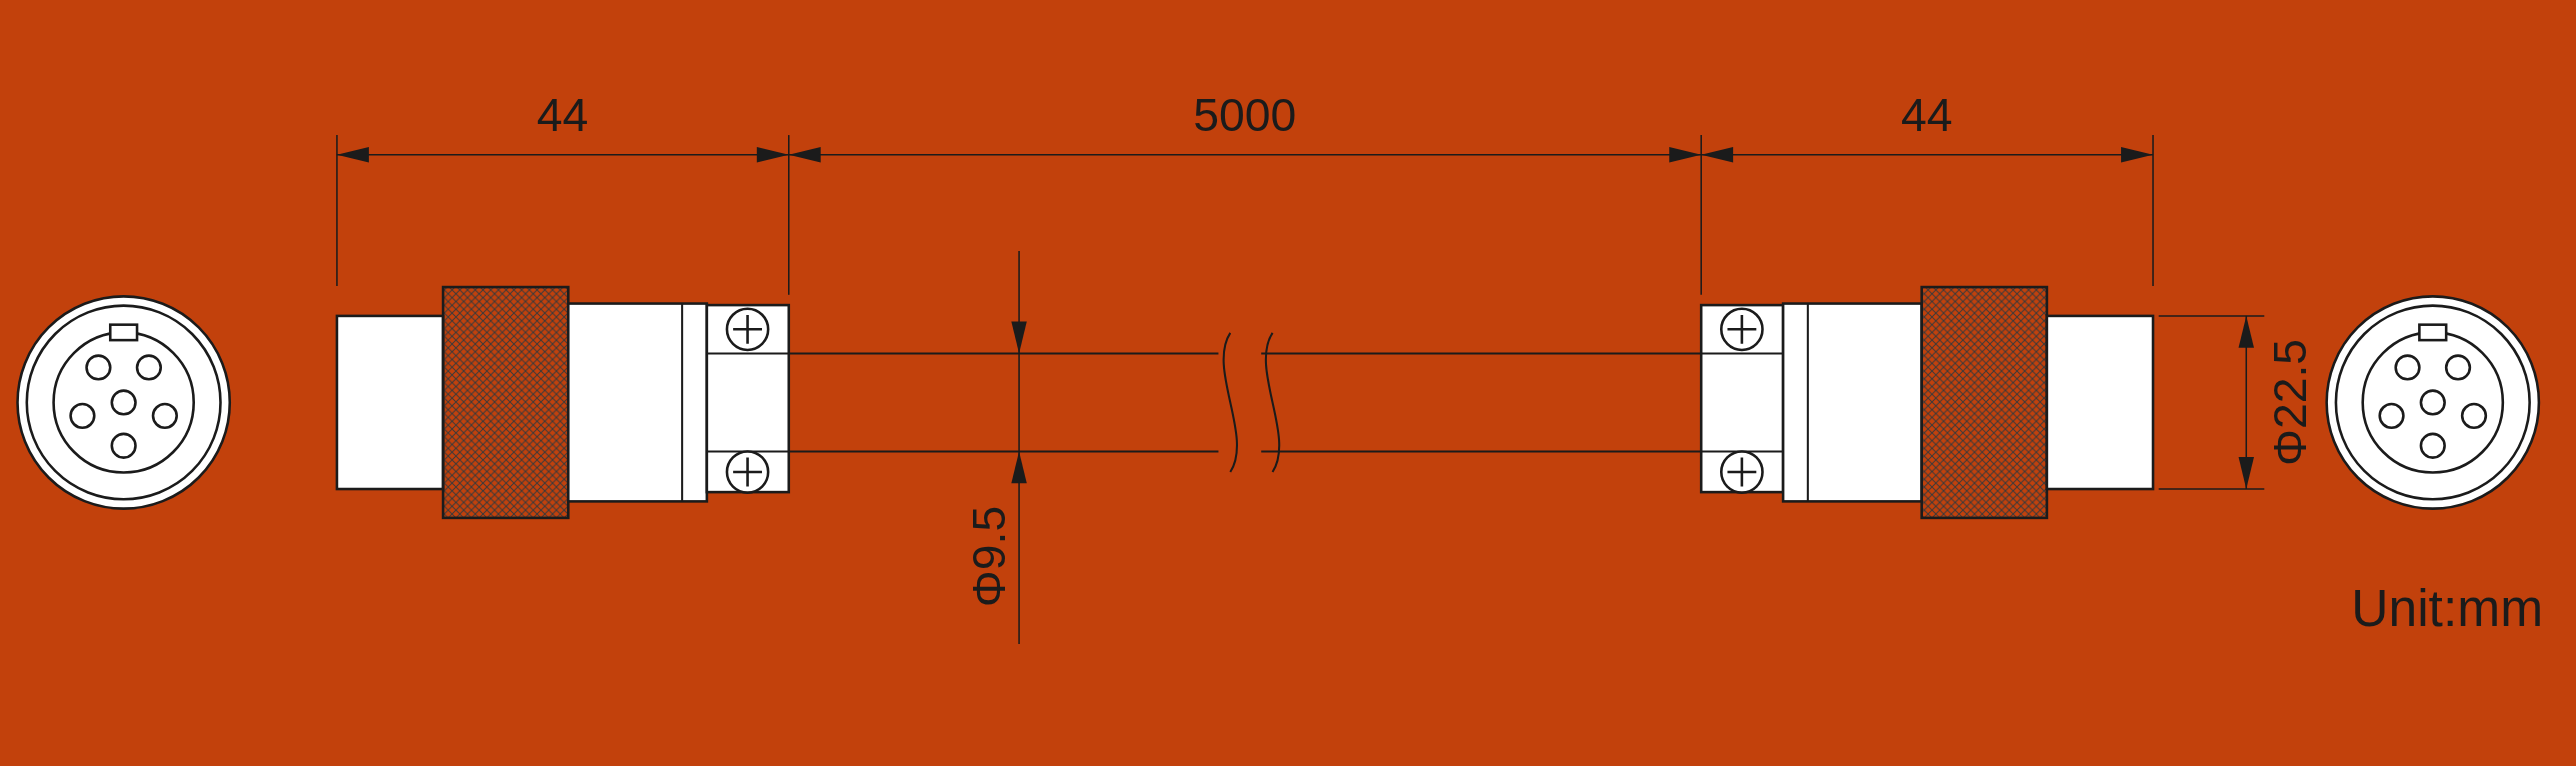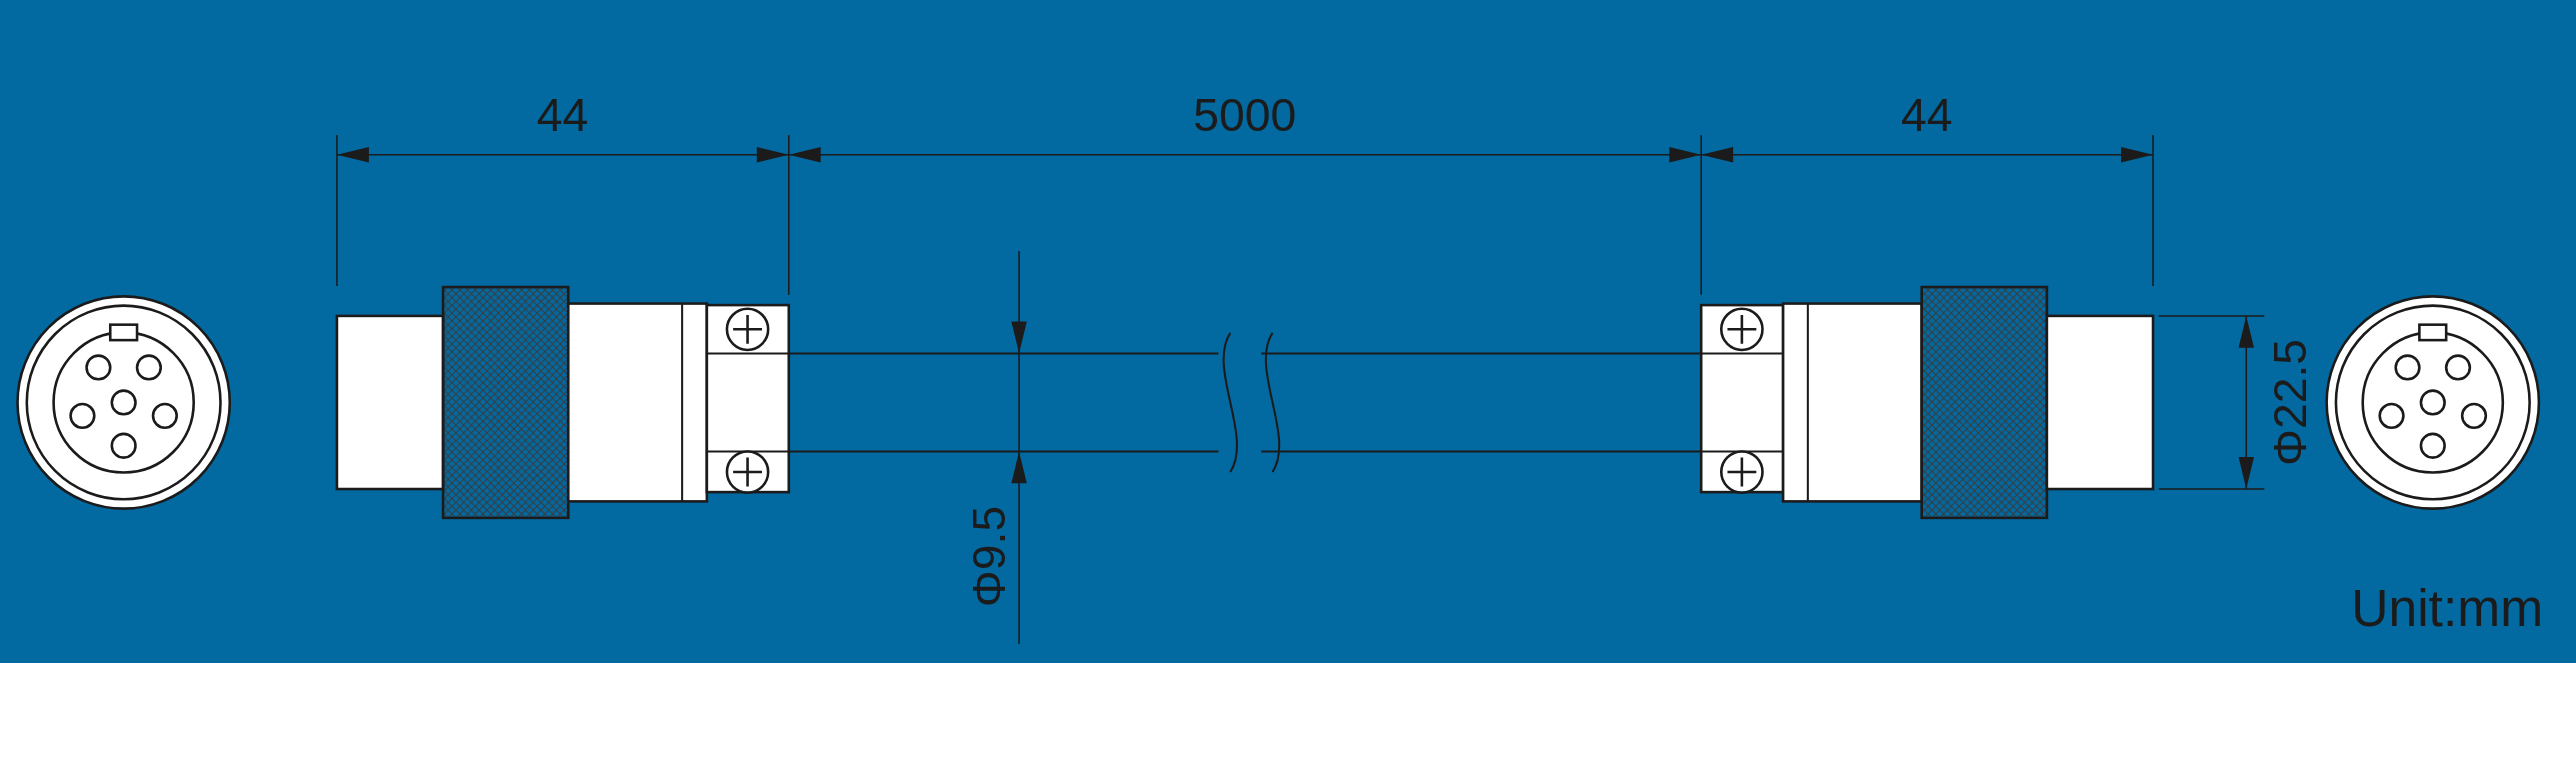--- a/index.html
+++ b/index.html
@@ -4,22 +4,22 @@
 <style>
   html, body {
     margin: 0;
     padding: 0;
     background: #ffffff;
     font-family: "Liberation Sans", sans-serif;
   }
   .canvas {
     position: relative;
     width: 2576px;
-    height: 663px;
-    background: #0369a1;
+    height: 766px;
+    background: #c2410c;
     overflow: hidden;
   }
   svg { display: block; }
   .outline { fill: #ffffff; stroke: #1b1b1b; stroke-width: 5; }
   .knurled { fill: url(#knurl); stroke: #1b1b1b; stroke-width: 5; }
   .thin    { stroke: #1b1b1b; stroke-width: 4; fill: none; }
   .dim     { stroke: #1b1b1b; stroke-width: 3; fill: none; }
   .arrow   { fill: #1b1b1b; stroke: none; }
   .screw-cross { stroke: #1b1b1b; stroke-width: 5; fill: none; }
   .dim-text  { font: 90px "Liberation Sans", sans-serif; fill: #1b1b1b; }

